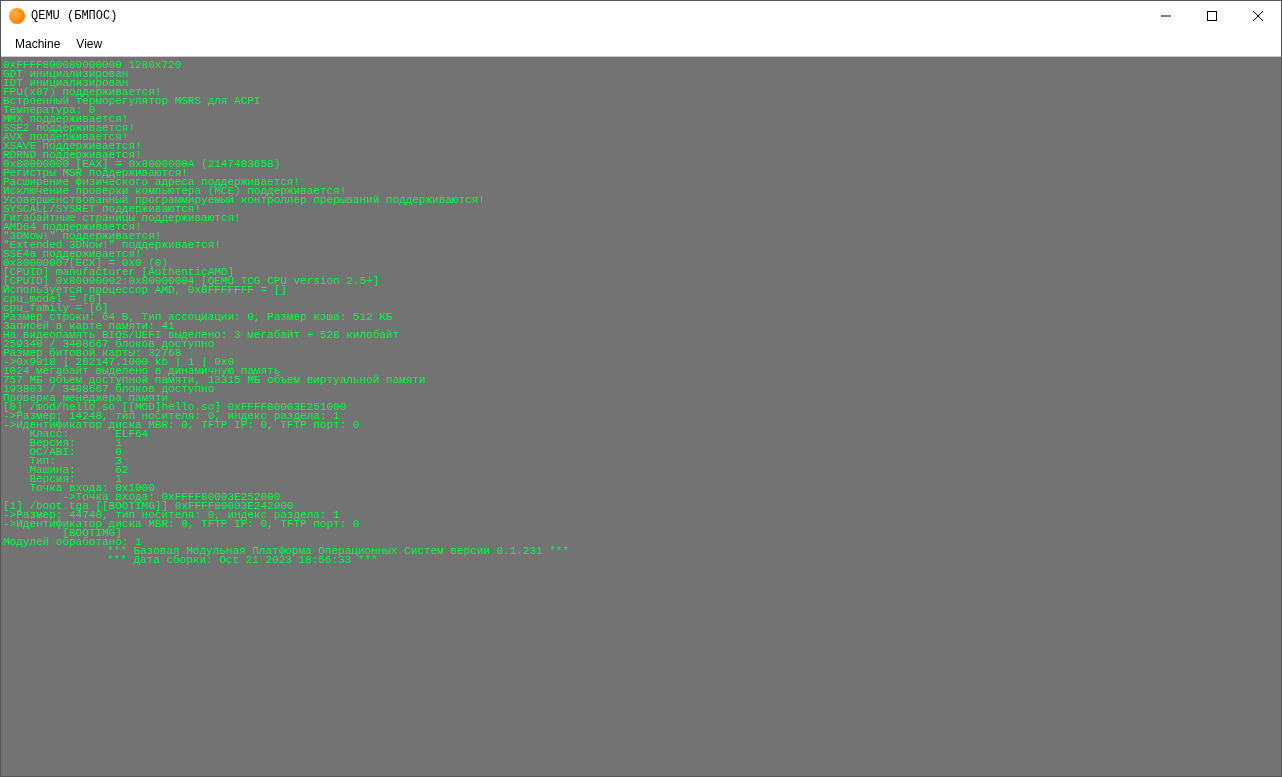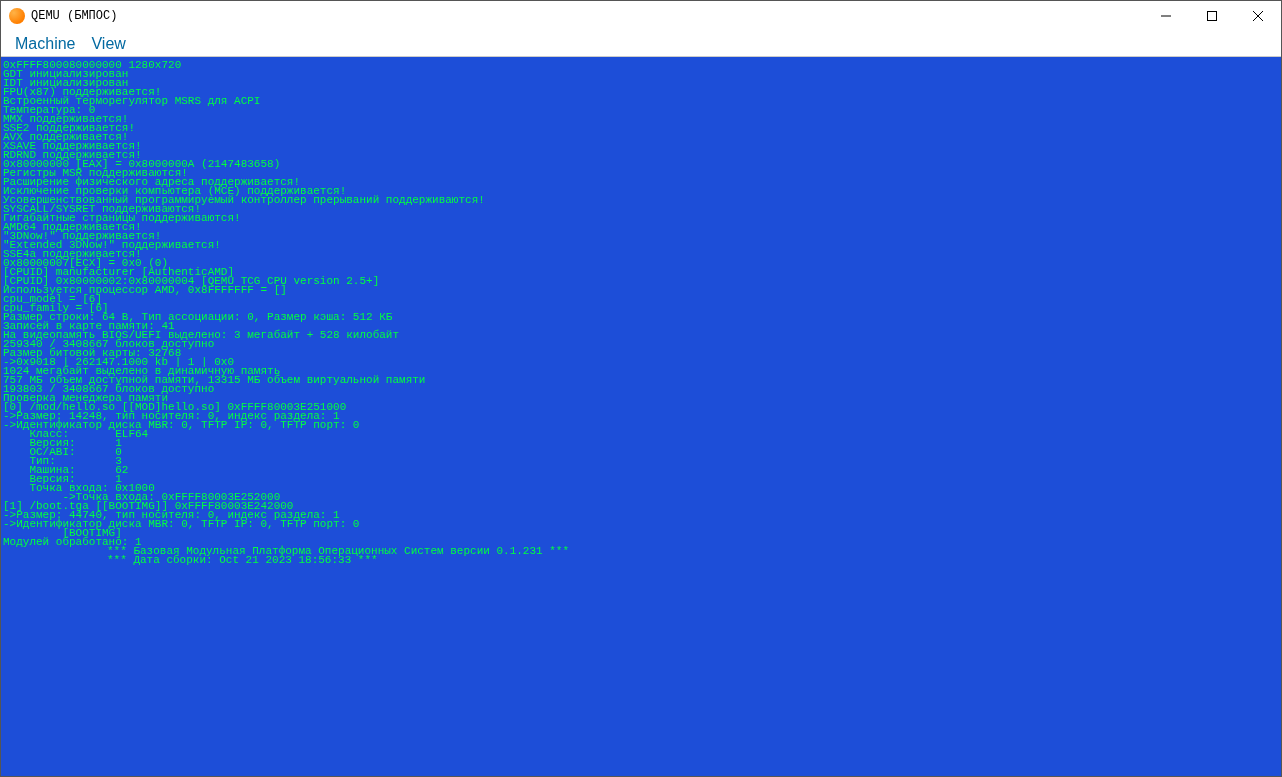--- a/index.html
+++ b/index.html
@@ -46,30 +46,30 @@
       color: #000;
     }
     .titlebar-btn svg { width: 10px; height: 10px; }
     .menubar {
       height: 26px;
       background: #ffffff;
       border-bottom: 1px solid #ccc;
       display: flex;
       align-items: center;
       padding-left: 6px;
-      font-size: 16px;
-      color: #0369a1;
+      font-size: 12px;
+      color: #000000;
     }
     .menu-item {
       padding: 4px 8px;
     }
     .console {
       width: 100%;
       height: calc(100% - 56px);
-      background: #1d4ed8;
+      background: #737373;
       color: #00ff41;
       font-family: "Consolas", "Courier New", monospace;
       font-size: 11px;
       line-height: 9px;
       padding: 4px 2px;
       white-space: pre;
       overflow: hidden;
       letter-spacing: 0px;
     }
     .console .line {

